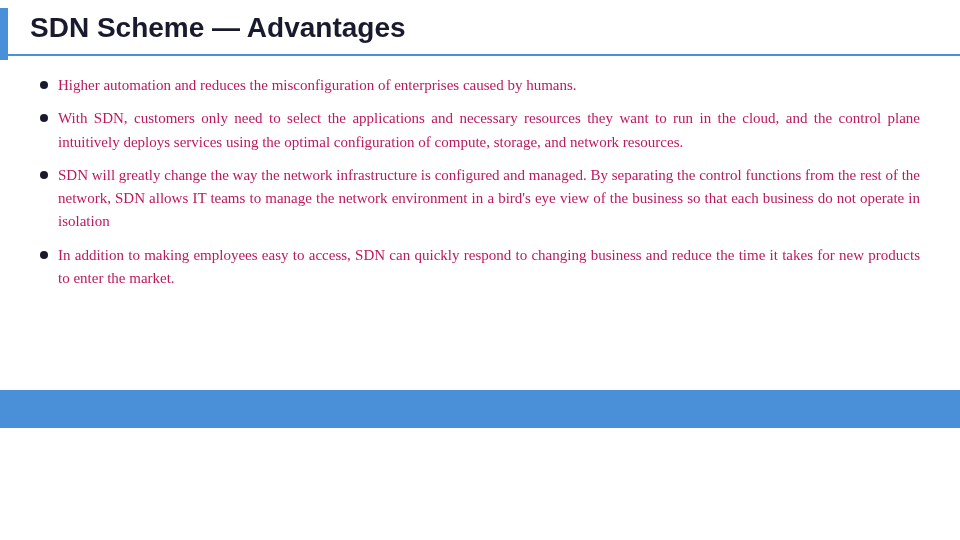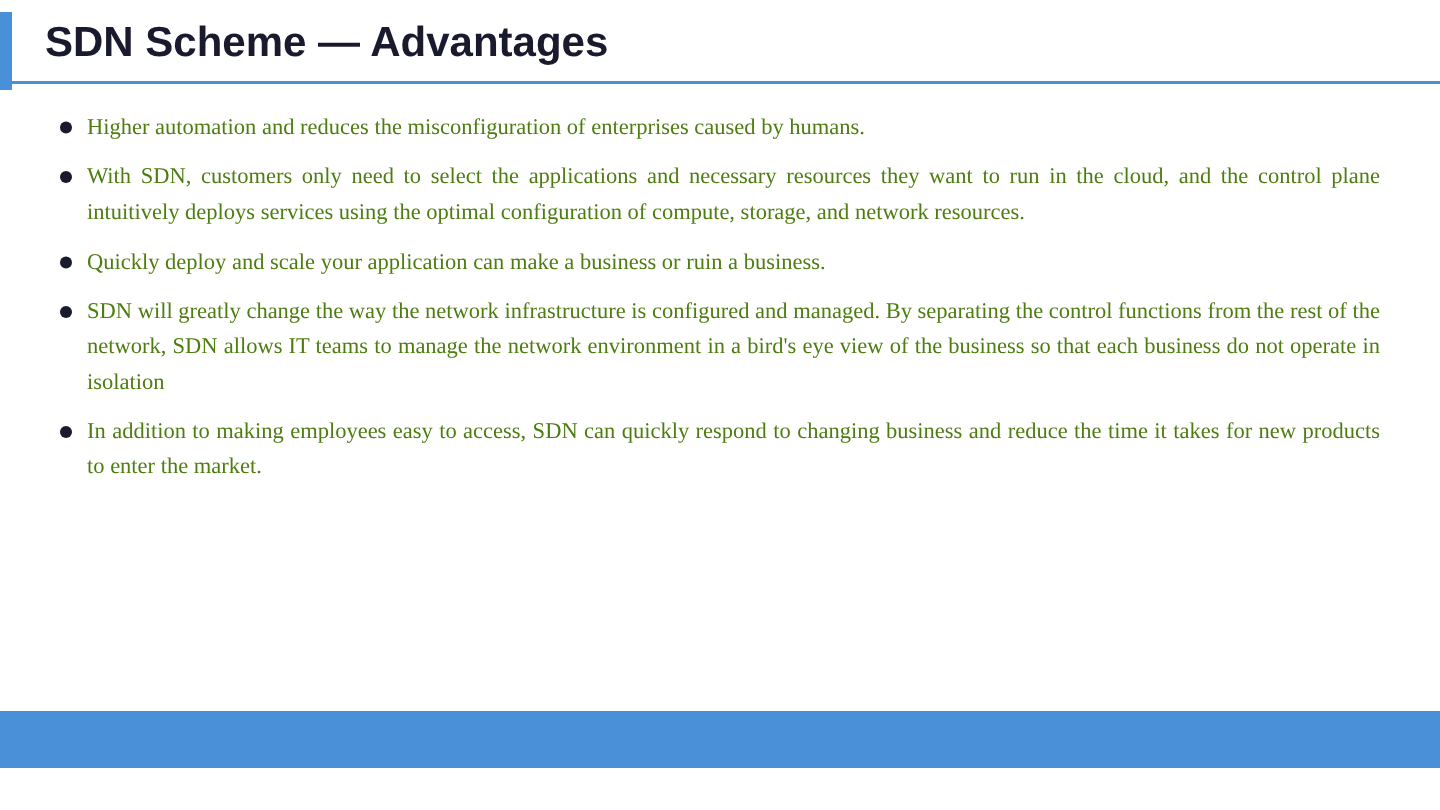--- a/index.html
+++ b/index.html
@@ -11,21 +11,21 @@
     body {
       width: 960px;
       height: 540px;
       background: #ffffff;
       font-family: 'Times New Roman', Times, serif;
       overflow: hidden;
     }
 
     .slide-container {
       width: 960px;
-      height: 512px;
+      height: 428px;
       background: #ffffff;
       display: flex;
       flex-direction: column;
       position: relative;
     }
 
     .header-accent {
       width: 8px;
       height: 52px;
       background: #4a90d9;
@@ -66,21 +66,21 @@
       width: 8px;
       height: 8px;
       background: #1a1a2e;
       border-radius: 50%;
       margin-top: 7px;
       flex-shrink: 0;
     }
 
     .bullet-text {
       font-size: 15px;
-      color: #4d7c0f;
+      color: #be185d;
       line-height: 1.55;
       text-align: justify;
     }
 
     .footer-bar {
       height: 38px;
       background: #4a90d9;
       width: 100%;
       margin-top: auto;
     }
@@ -100,24 +100,20 @@
     <div class="bullet-item">
       <div class="bullet-dot"></div>
       <span class="bullet-text">Higher automation and reduces the misconfiguration of enterprises caused by humans.</span>
     </div>
 
     <div class="bullet-item">
       <div class="bullet-dot"></div>
       <span class="bullet-text">With SDN, customers only need to select the applications and necessary resources they want to run in the cloud, and the control plane intuitively deploys services using the optimal configuration of compute, storage, and network resources.</span>
     </div>
 
-    <div class="bullet-item">
-      <div class="bullet-dot"></div>
-      <span class="bullet-text">Quickly deploy and scale your application can make a business or ruin a business.</span>
-    </div>
 
     <div class="bullet-item">
       <div class="bullet-dot"></div>
       <span class="bullet-text">SDN will greatly change the way the network infrastructure is configured and managed. By separating the control functions from the rest of the network, SDN allows IT teams to manage the network environment in a bird's eye view of the business so that each business do not operate in isolation</span>
     </div>
 
     <div class="bullet-item">
       <div class="bullet-dot"></div>
       <span class="bullet-text">In addition to making employees easy to access, SDN can quickly respond to changing business and reduce the time it takes for new products to enter the market.</span>
     </div>

